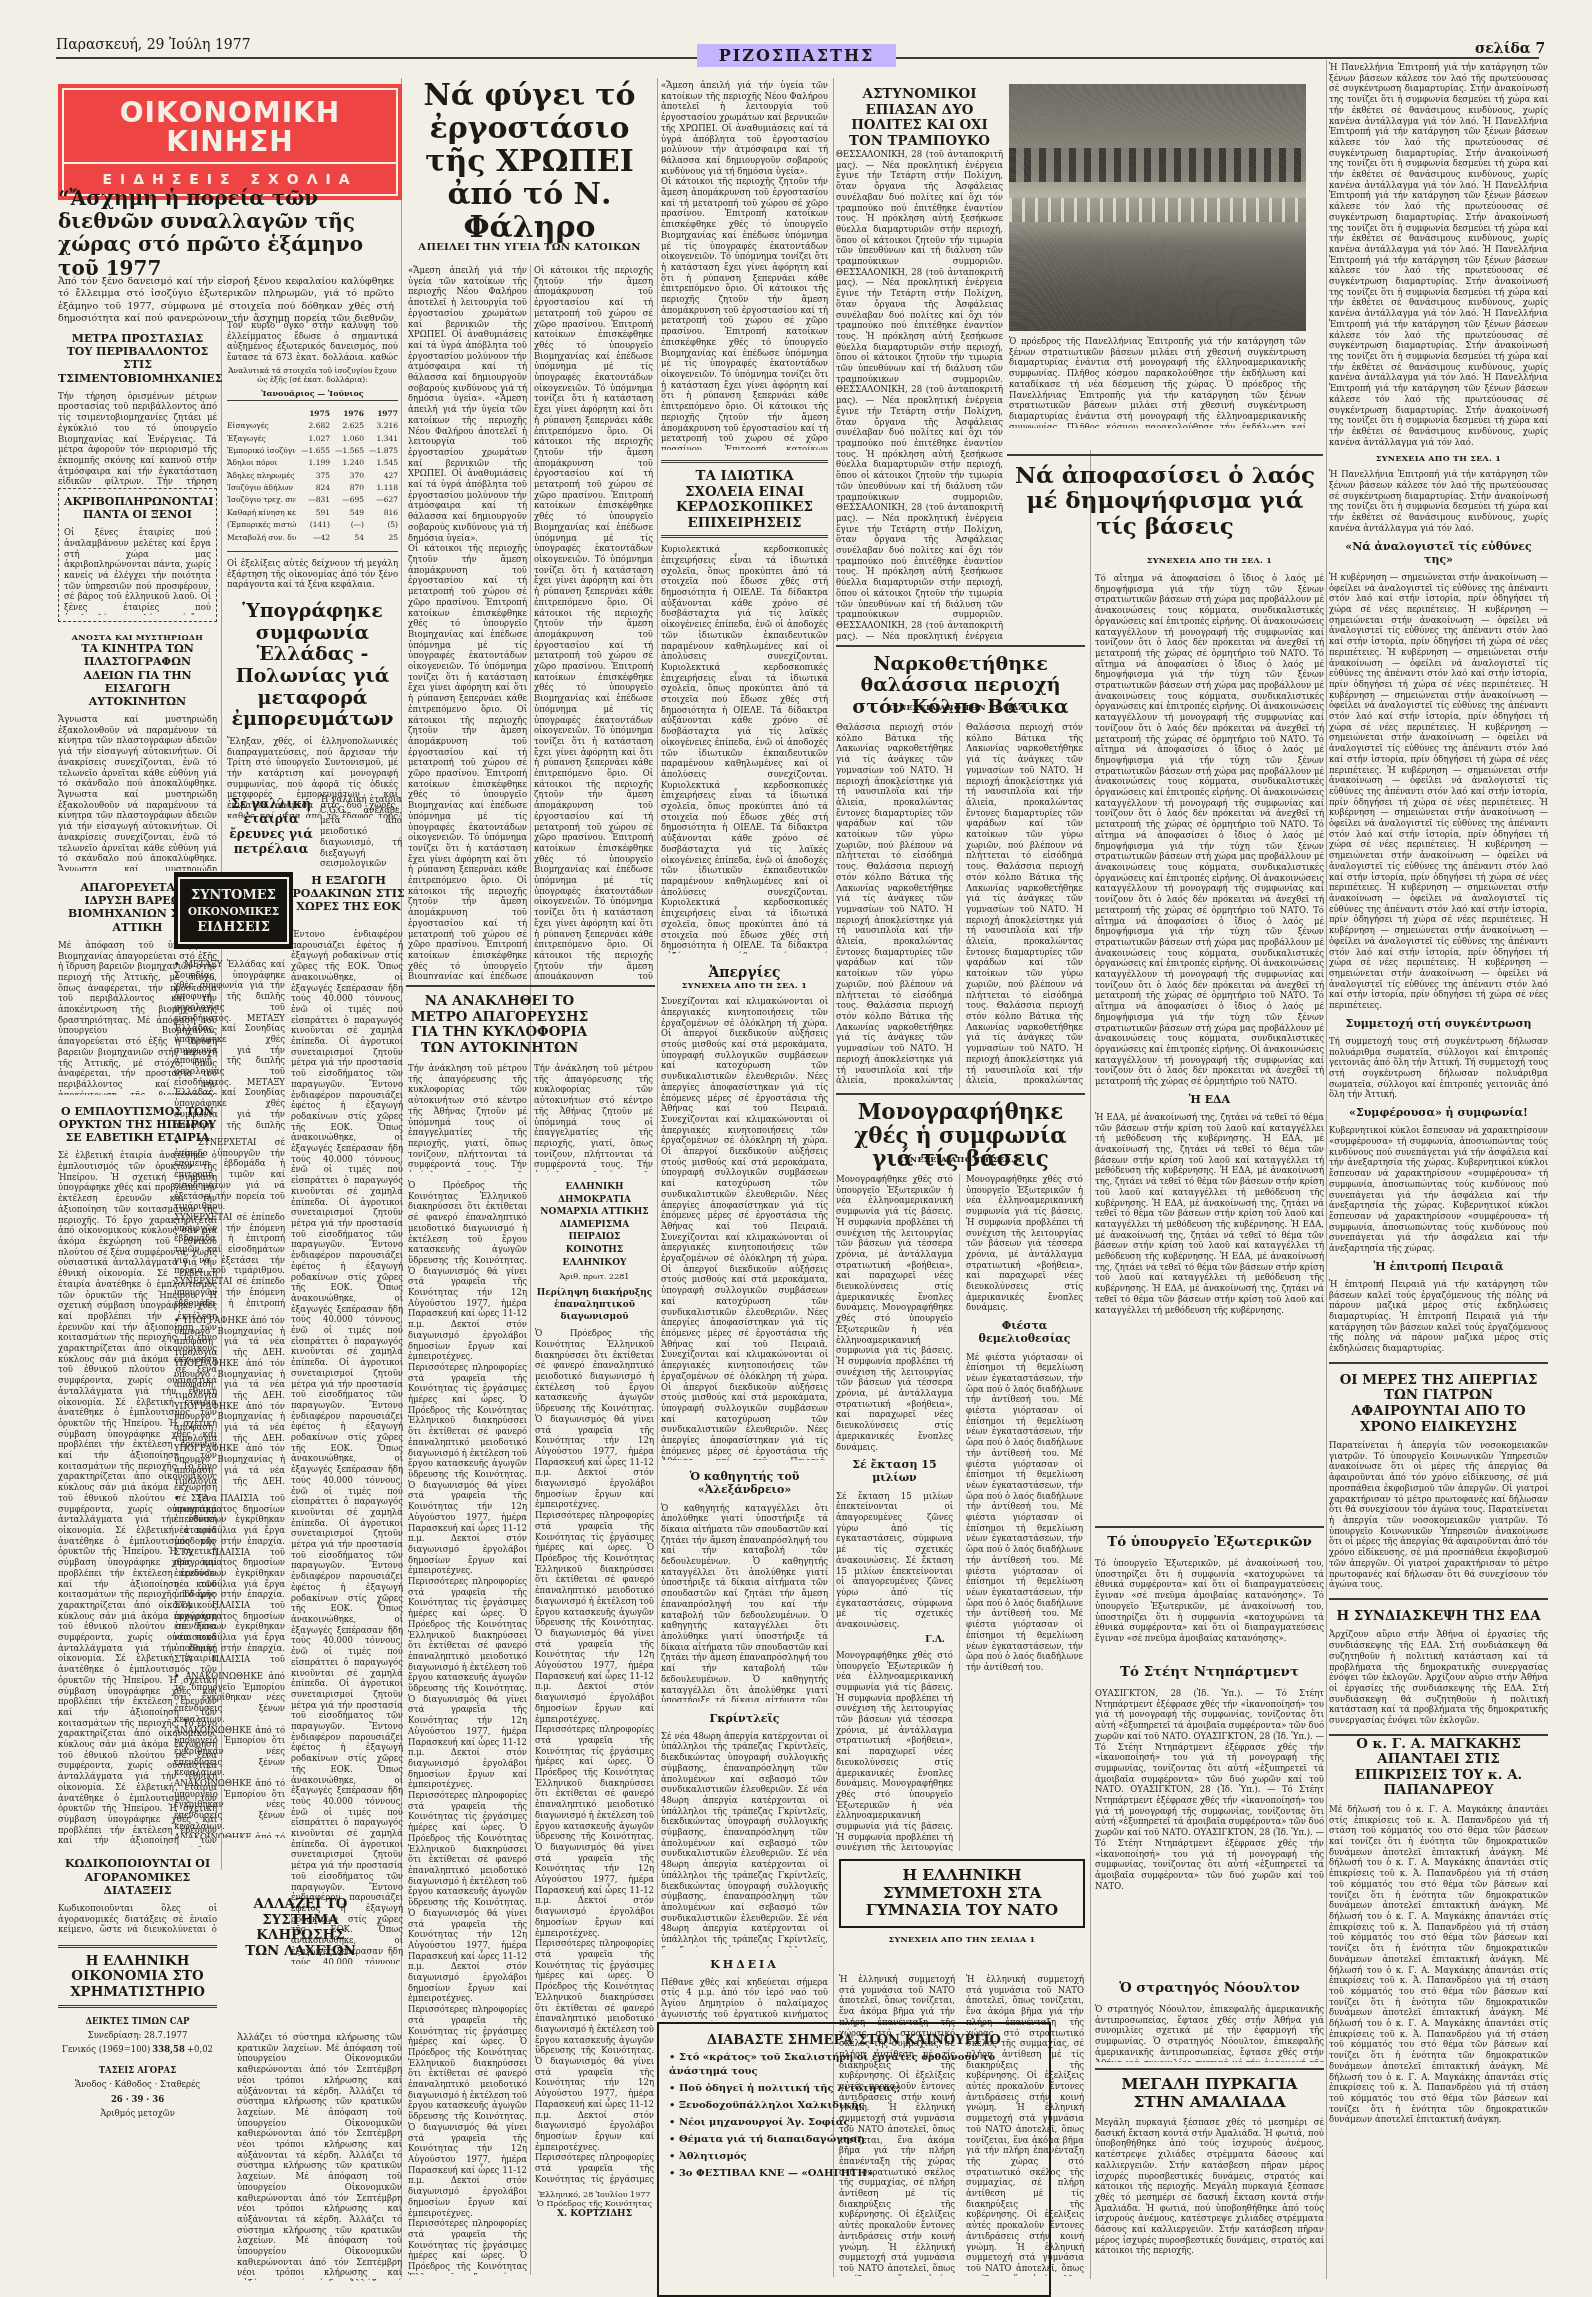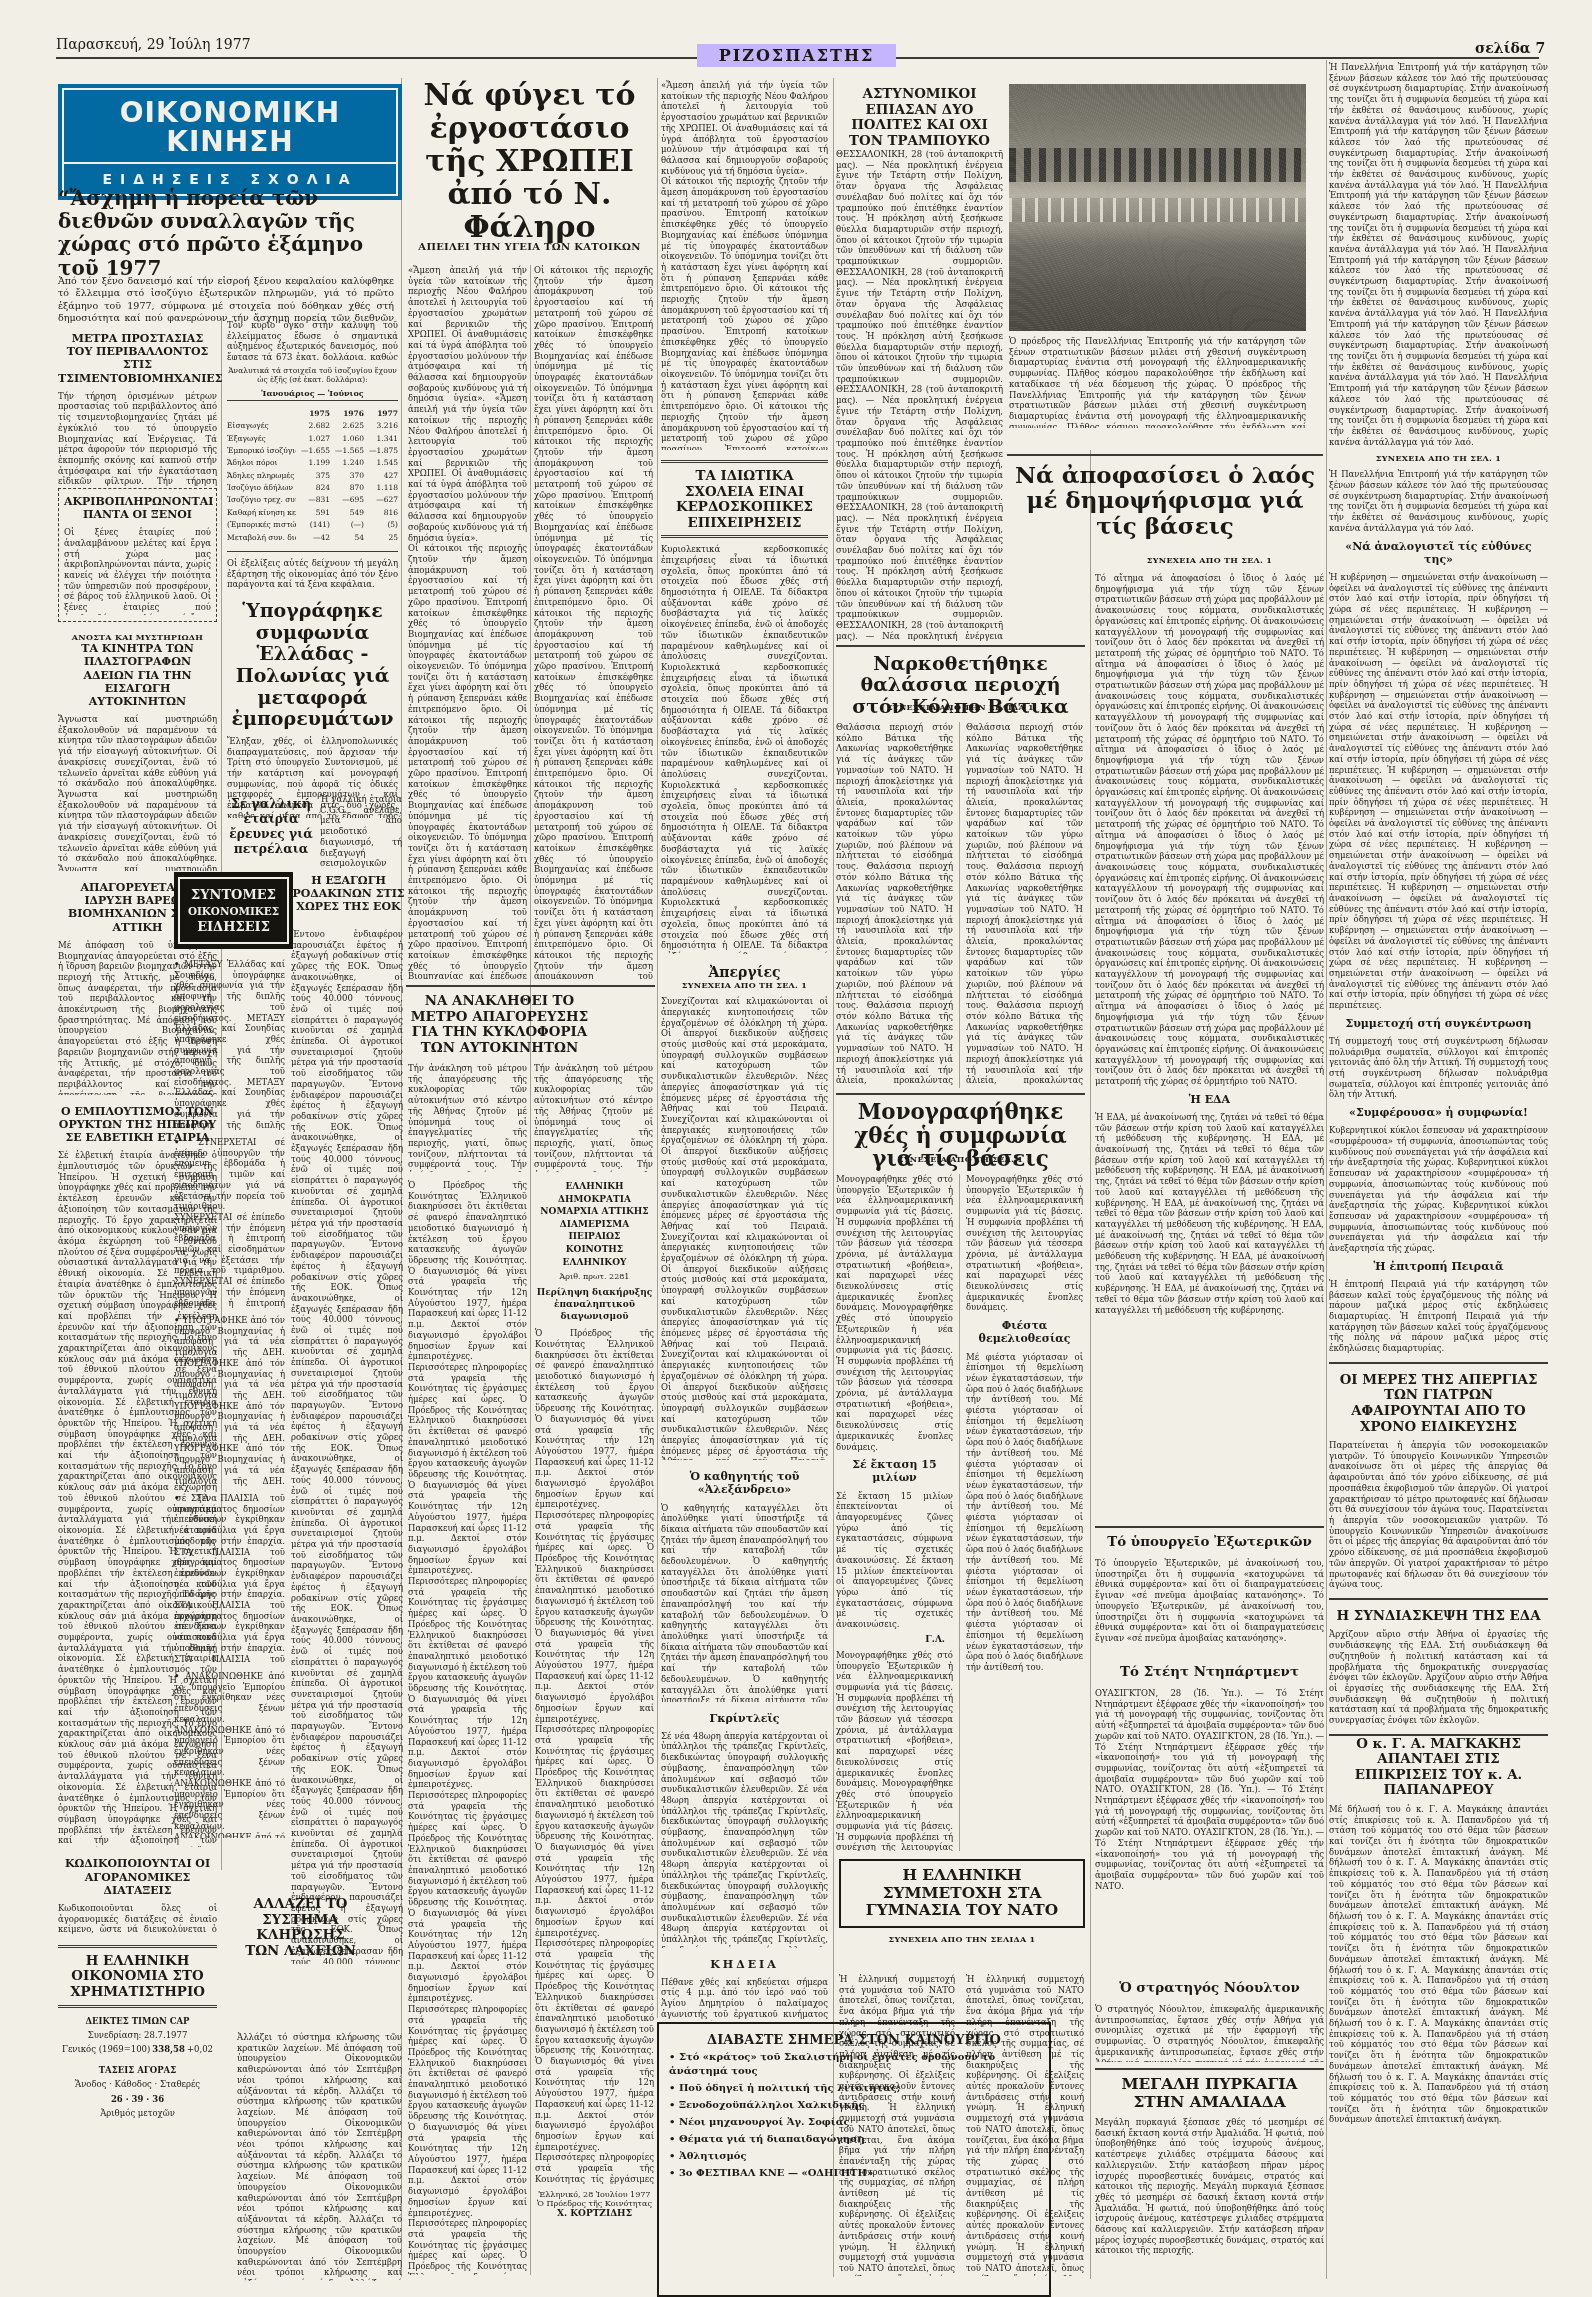--- a/index.html
+++ b/index.html
@@ -20,21 +20,21 @@
   .hd23{font-size:23px;line-height:1.1;font-weight:bold;text-align:center}
   .hd30{font-size:30px;line-height:1.1;font-weight:bold;text-align:center}
   .kick{font-size:8px;font-weight:bold;text-align:center;letter-spacing:0.3px}
   .hrule{position:absolute;border-top:2px solid #3c3a34;height:0}
   .vrule{position:absolute;width:1px;background:#a39f93}
   .mt6{margin-top:6px}.mt10{margin-top:10px}
   .dbox{border-top:3px double #3c3a34;border-bottom:3px double #3c3a34;padding:5px 2px}
   .dashbox{border:1.5px dashed #3c3a34;padding:6px 5px;margin-top:1px}
   .bx{border:2.5px solid #1b1a17;padding:8px 10px}
   .mast{background:#c4b5fd;font-weight:bold;font-size:16px;letter-spacing:2px;text-align:center;padding:2px 0}
-  .logo{background:#0369a1;padding:4px}
+  .logo{background:#ef4444;padding:4px}
   .logo .in{border:2.5px solid #f1efe6;color:#f1efe6;font-family:"DejaVu Sans",sans-serif;font-weight:bold;text-align:center}
   .logo .t{font-size:28px;letter-spacing:1px;padding:8px 0 5px;line-height:1.05}
   .logo .s{border-top:2.5px solid #f1efe6;font-size:14px;letter-spacing:8px;padding:7px 0}
   .blackbox{background:#15140f;color:#f1efe6;text-align:center;padding:5px 4px}
   .blackbox .bb-in{border:2px solid #f1efe6;padding:7px 2px;line-height:1.35}
   .bp-head,.bp-row{display:flex;font-size:7.5px;line-height:1.65}
   .bp-row .lbl,.bp-head .lbl{flex:1;white-space:nowrap;overflow:hidden}
   .bp-row .num,.bp-head .num{width:34px;text-align:right;flex:none}
   .brief{margin-bottom:7px}
   .brief::before{content:"• ";font-weight:bold}

